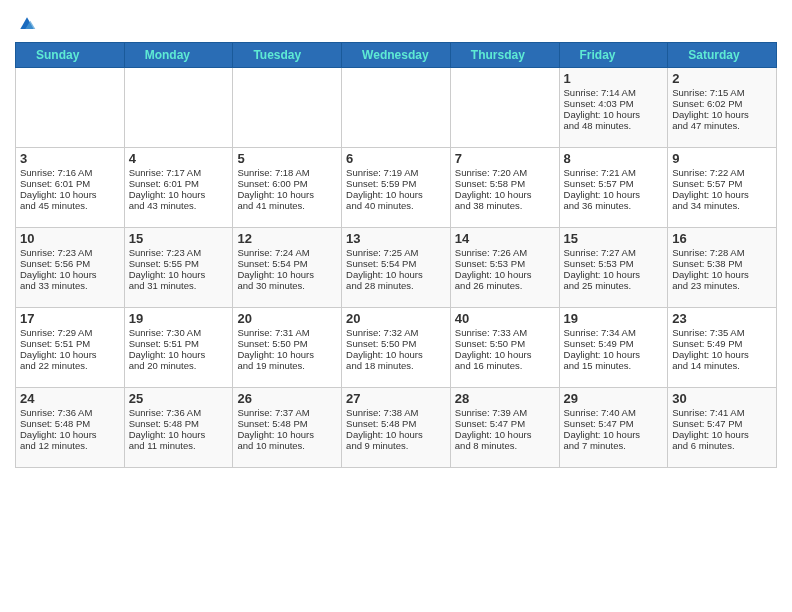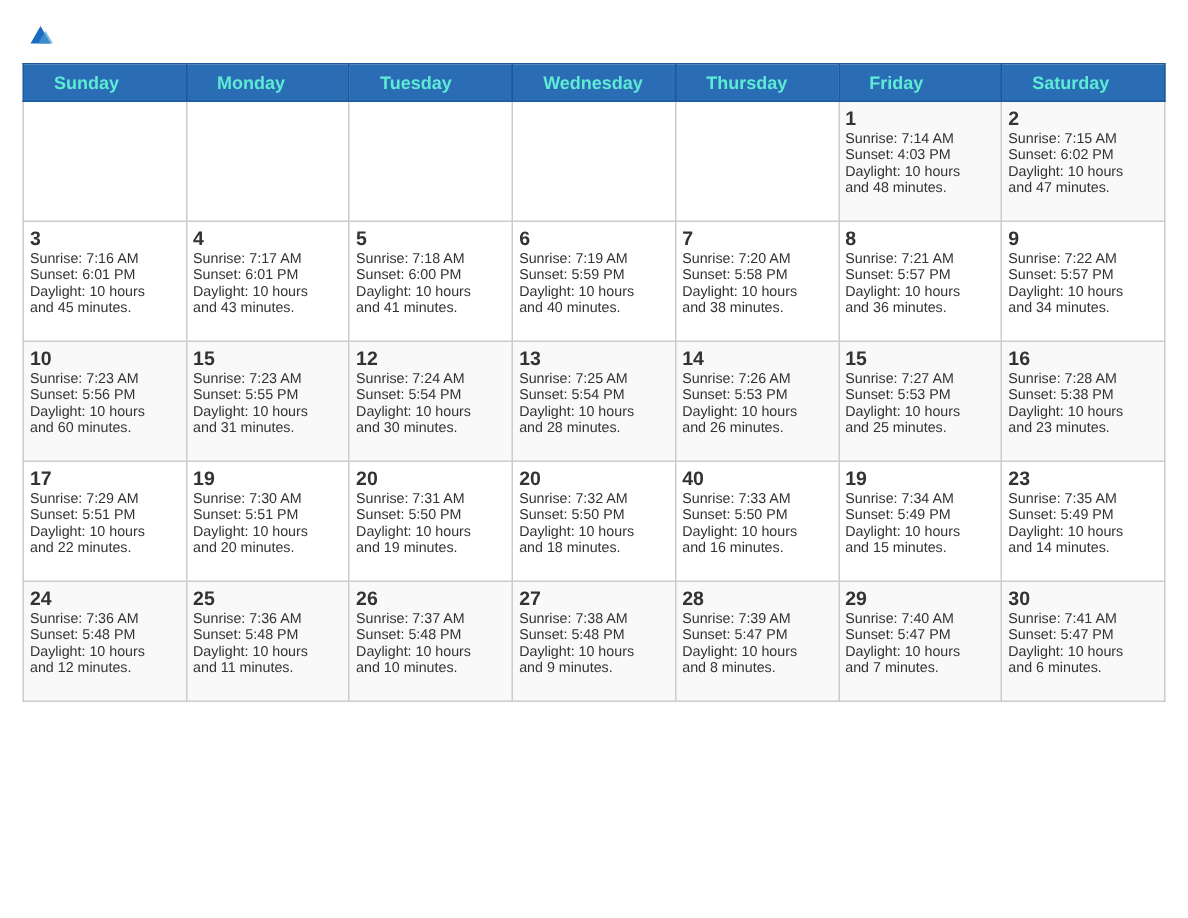--- a/index.html
+++ b/index.html
@@ -193,21 +193,21 @@
             <div>Daylight: 10 hours</div>
             <div>and 34 minutes.</div>
           </td>
         </tr>
         <tr>
           <td>
             <span class="day-number">10</span>
             <div>Sunrise: 7:23 AM</div>
             <div>Sunset: 5:56 PM</div>
             <div>Daylight: 10 hours</div>
-            <div>and 60 minutes.</div>
+            <div>and 33 minutes.</div>
           </td>
           <td>
             <span class="day-number">15</span>
             <div>Sunrise: 7:23 AM</div>
             <div>Sunset: 5:55 PM</div>
             <div>Daylight: 10 hours</div>
             <div>and 31 minutes.</div>
           </td>
           <td>
             <span class="day-number">12</span>

